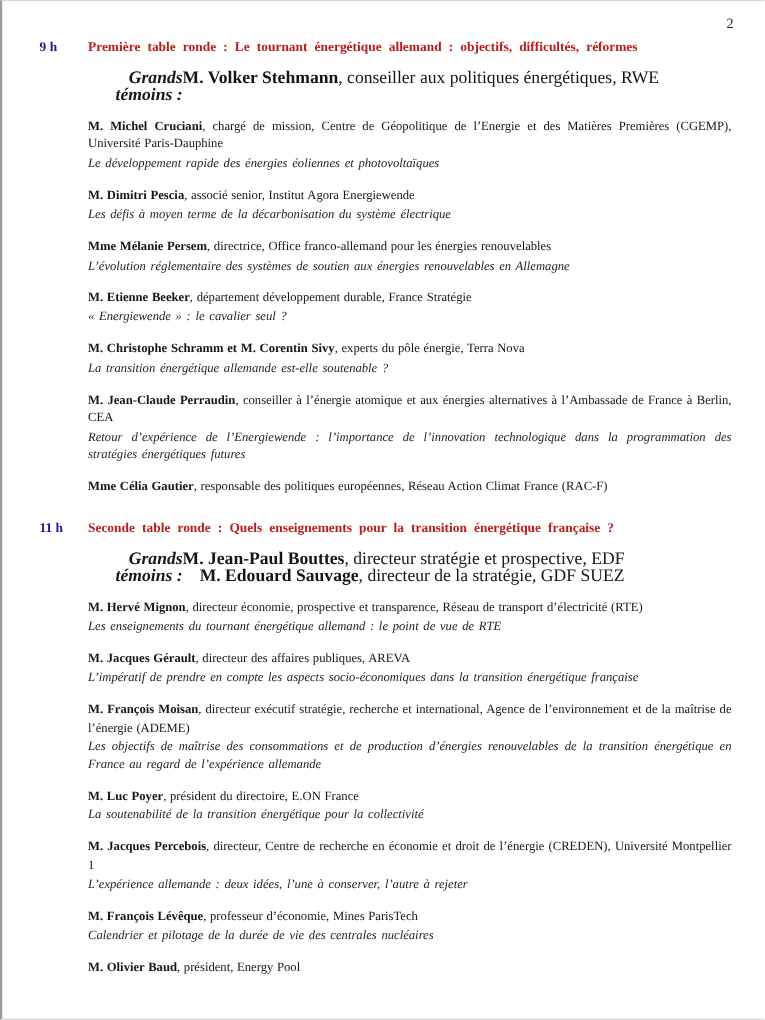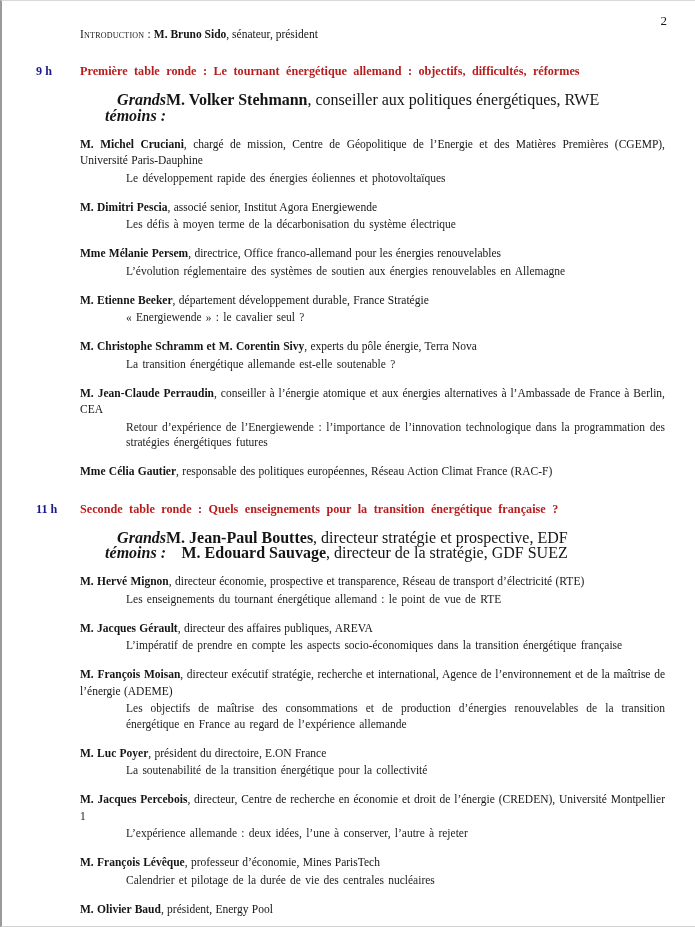--- a/index.html
+++ b/index.html
@@ -69,38 +69,37 @@
   .speaker {
     margin-top: 12.5px;
     font-size: 11.5px;
   }
   .speaker-head {
     line-height: 16.5px;
     text-align: justify;
     word-spacing: 0.04em;
   }
   .speaker-topic {
+    font-style: italic;
     line-height: 15.5px;
     margin-top: 2px;
     text-align: justify;
     word-spacing: 0.12em;
     color: #1c1c1c;
-    margin-left: 46px;
   }
   .name { font-weight: bold; }
 </style>
 </head>
 <body>
 
 <div class="page">
   <div class="page-number">2</div>
 
   <div class="content">
 
-    <p class="intro-line"><span class="smallcaps">Introduction :</span> <span class="bold">M. Bruno Sido</span><span>, sénateur, président</span></p>
 
     <div class="session-title-row">
       <span class="session-time">9 h</span>
       <div class="session-title">Première table ronde : Le tournant énergétique allemand : objectifs, difficultés, réformes</div>
     </div>
 
     <div class="witnesses">
       <div class="witnesses-label">Grands témoins :</div>
       <div>
         <div class="witness-line"><span class="name">M. Volker Stehmann</span><span>, conseiller aux politiques énergétiques, RWE</span></div>

